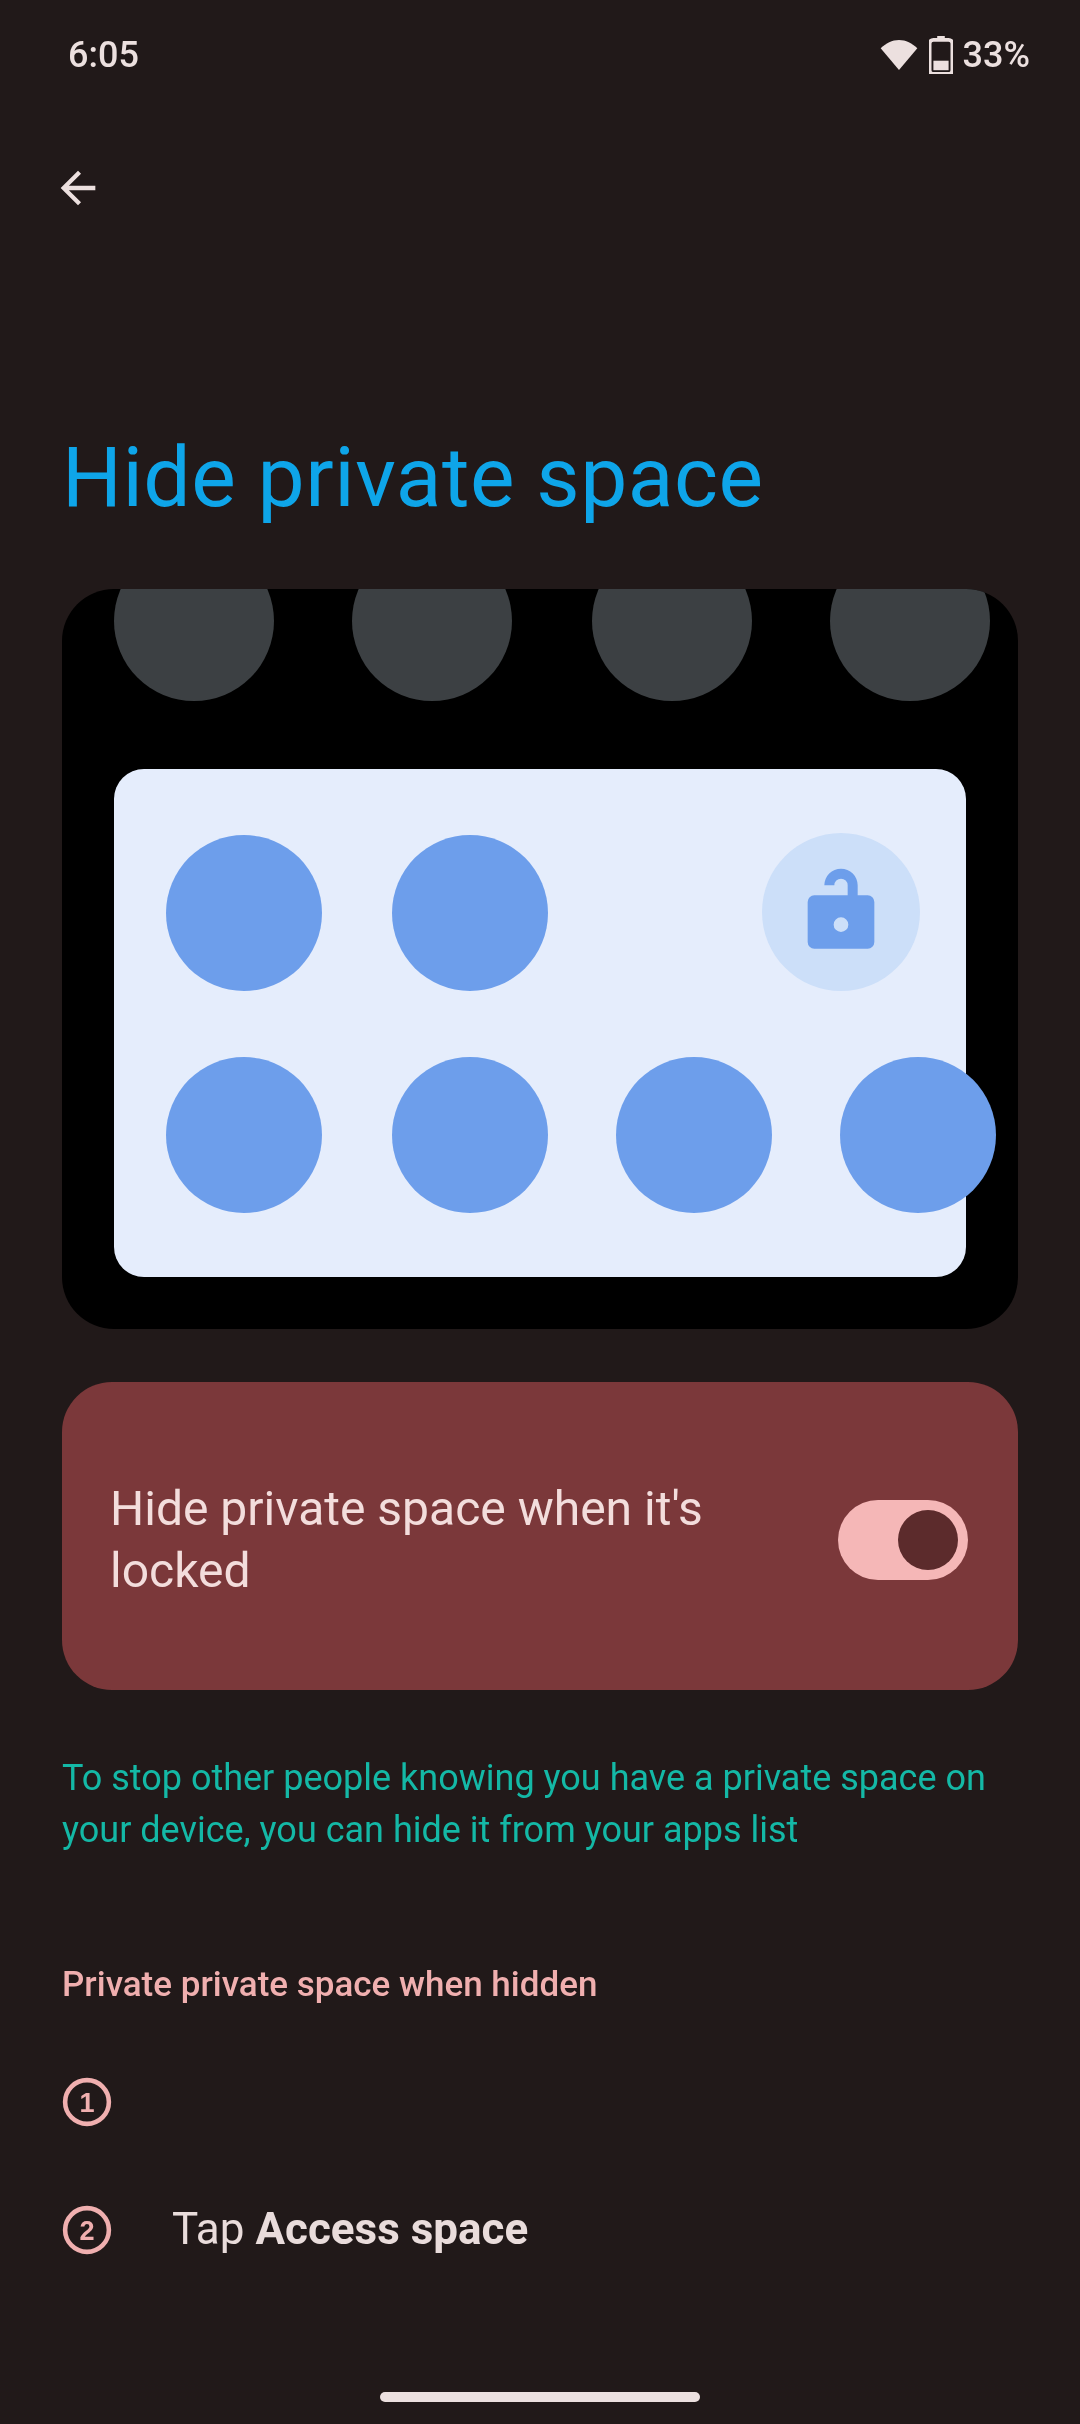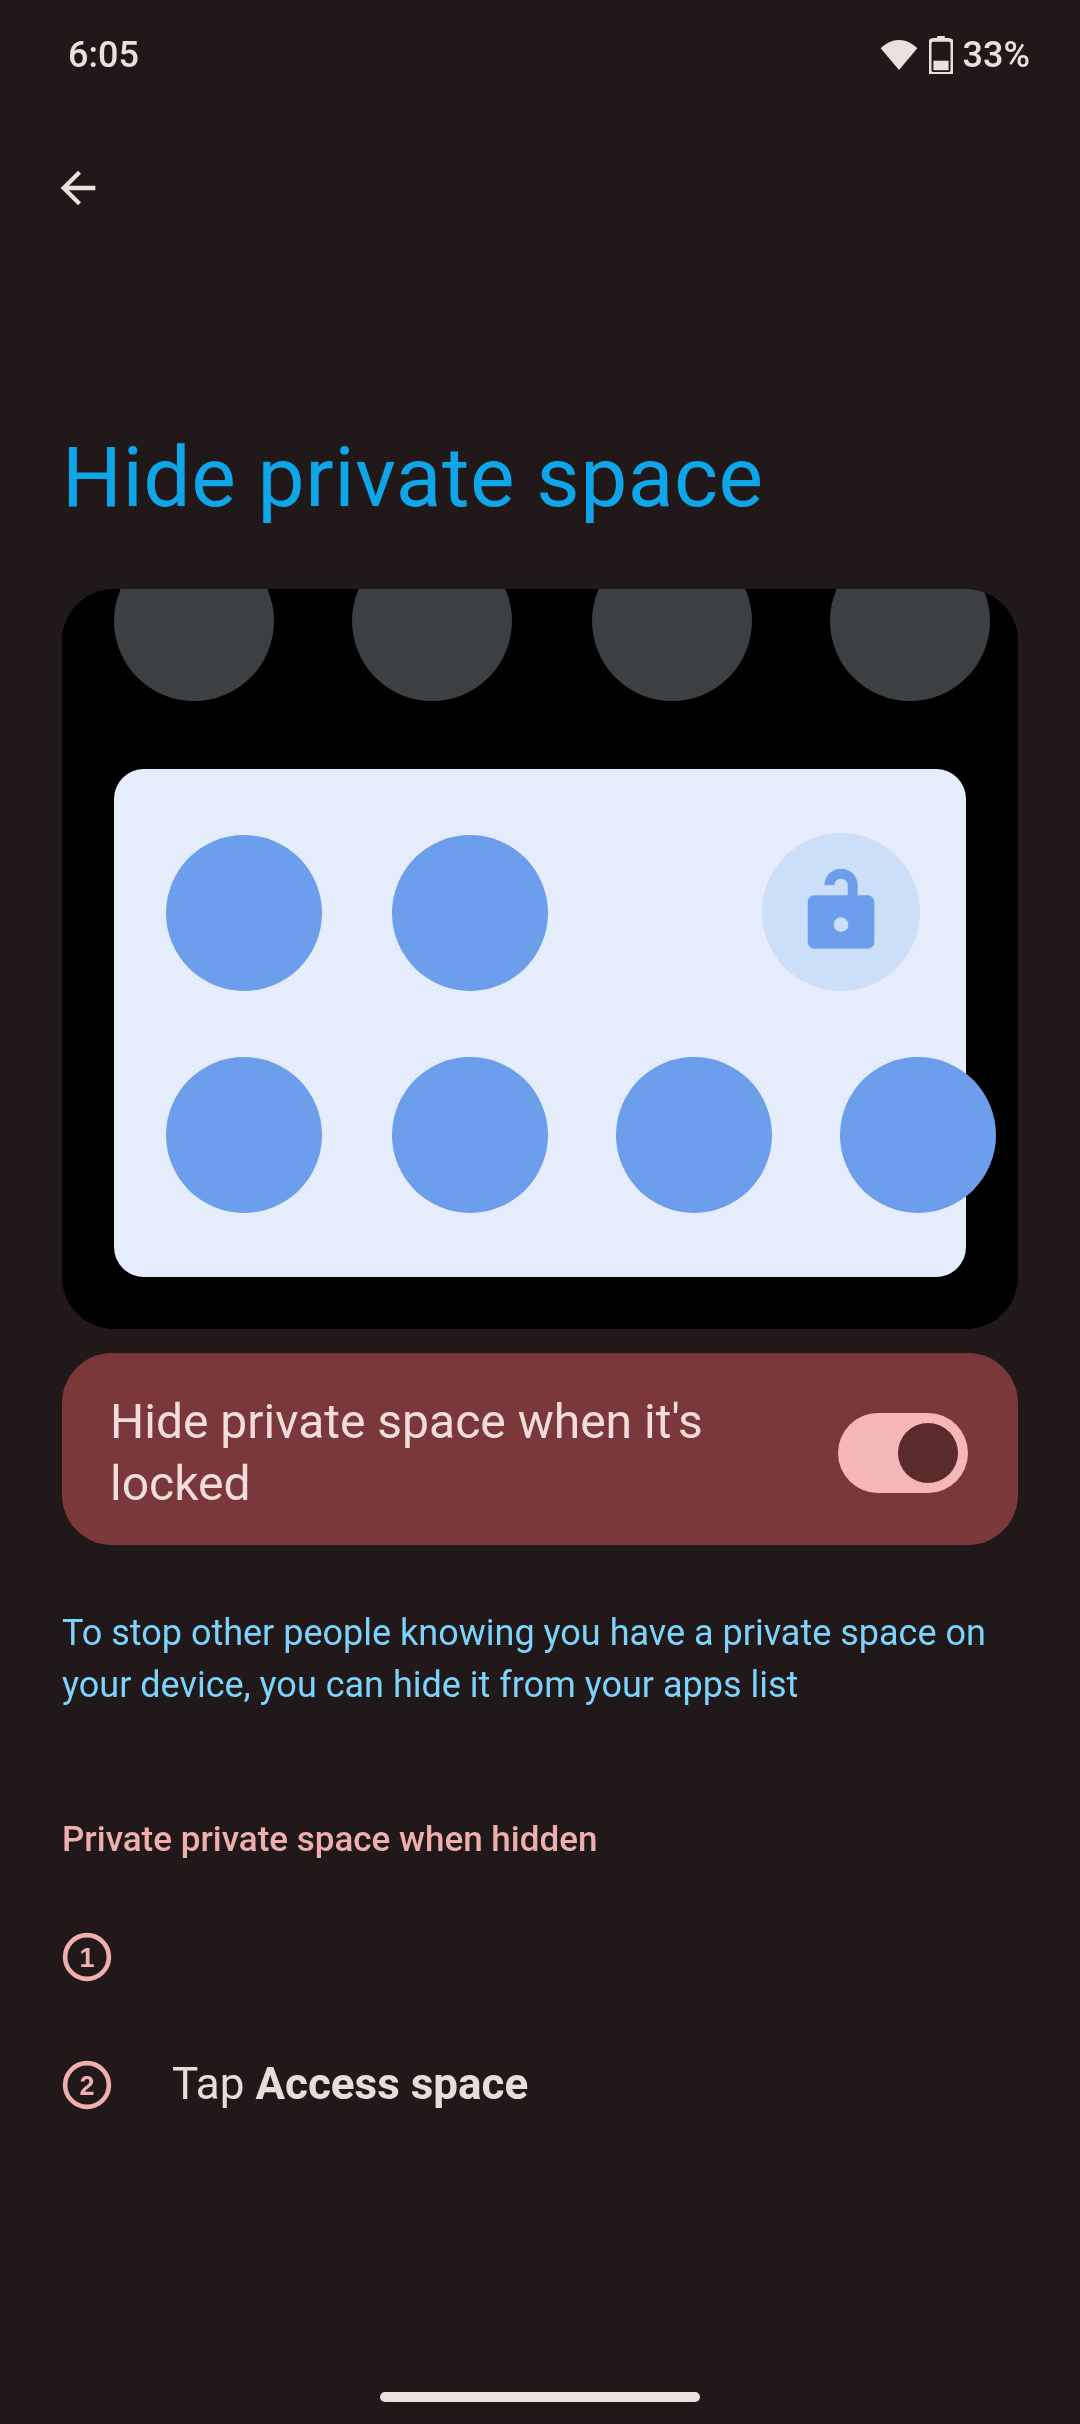--- a/index.html
+++ b/index.html
@@ -16,25 +16,25 @@
   .illus-dark.d4 { left:768px; }
   .illus-card { position:absolute; left:52px; right:52px; top:180px; bottom:52px; background:#e5edfc; border-radius:30px; }
   .illus-blue { position:absolute; width:156px; height:156px; border-radius:50%; background:#6d9eeb; }
   .illus-blue.b1 { left:52px; top:66px; }
   .illus-blue.b2 { left:278px; top:66px; }
   .illus-blue.b3 { left:52px; top:288px; }
   .illus-blue.b4 { left:278px; top:288px; }
   .illus-blue.b5 { left:502px; top:288px; }
   .illus-blue.b6 { left:726px; top:288px; }
   .illus-lock-circle { position:absolute; width:158px; height:158px; border-radius:50%; background:#ccdff9; right:46px; top:64px; display:flex; align-items:center; justify-content:center; }
-  .toggle-card { margin:24px 62px 0 62px; background:#7b383a; border-radius:50px; height:192px; display:flex; align-items:center; justify-content:space-between; padding:8px 50px 0 48px; }
+  .toggle-card { margin:53px 62px 0 62px; background:#7b383a; border-radius:50px; height:308px; display:flex; align-items:center; justify-content:space-between; padding:8px 50px 0 48px; }
   .toggle-label { font-size:48px; font-weight:400; color:#f3dddc; line-height:1.3; max-width:720px; }
   .toggle { width:130px; height:80px; border-radius:40px; background:#f5b7b7; position:relative; }
   .toggle-thumb { position:absolute; width:60px; height:60px; border-radius:50%; background:#5c2b2c; right:10px; top:10px; }
-  .description { margin:62px 62px 0 62px; font-size:36px; color:#7dd3fc; line-height:1.45; }
+  .description { margin:62px 62px 0 62px; font-size:36px; color:#14b8a6; line-height:1.45; }
   .section-header { margin:108px 62px 0 62px; font-size:35px; font-weight:500; color:#f0afaf; }
   .step { margin:72px 62px 0 62px; display:flex; align-items:center; gap:60px; }
   .step-num { flex:0 0 auto; }
   .step-text { font-size:44px; color:#e9dcdb; line-height:1.38; flex:1; }
   .step-text .bold { font-weight:700; }
   .nav-pill { position:absolute; bottom:22px; left:50%; transform:translateX(-50%); width:320px; height:10px; border-radius:6px; background:#ece0df; }
 </style>
 </head>
 <body>
 

